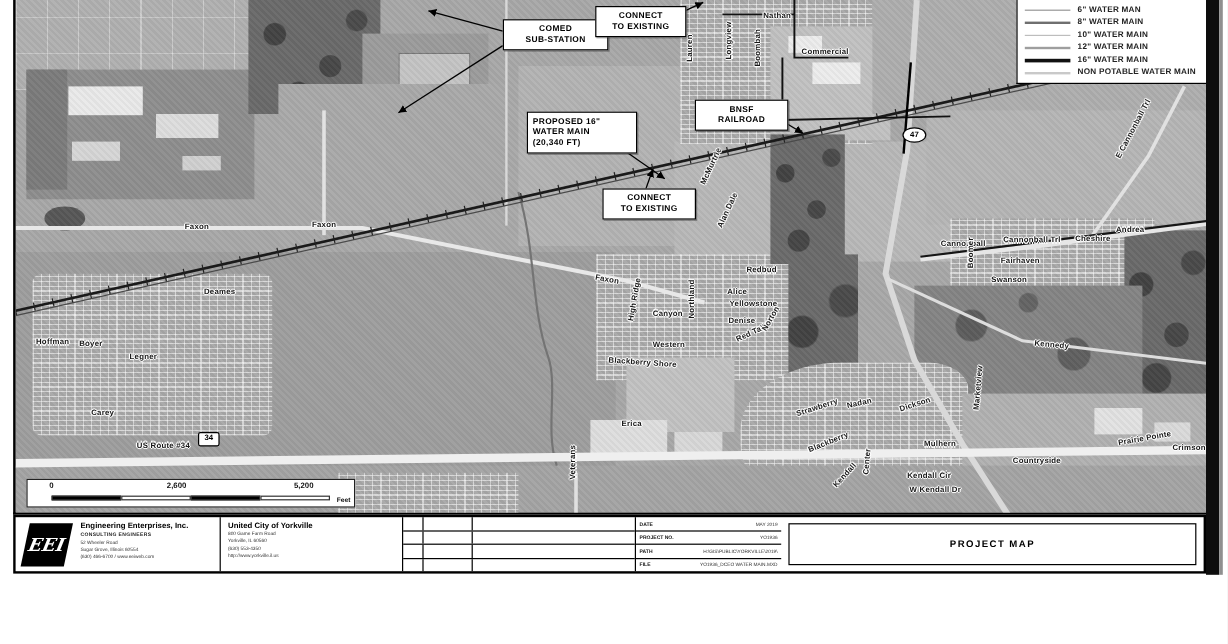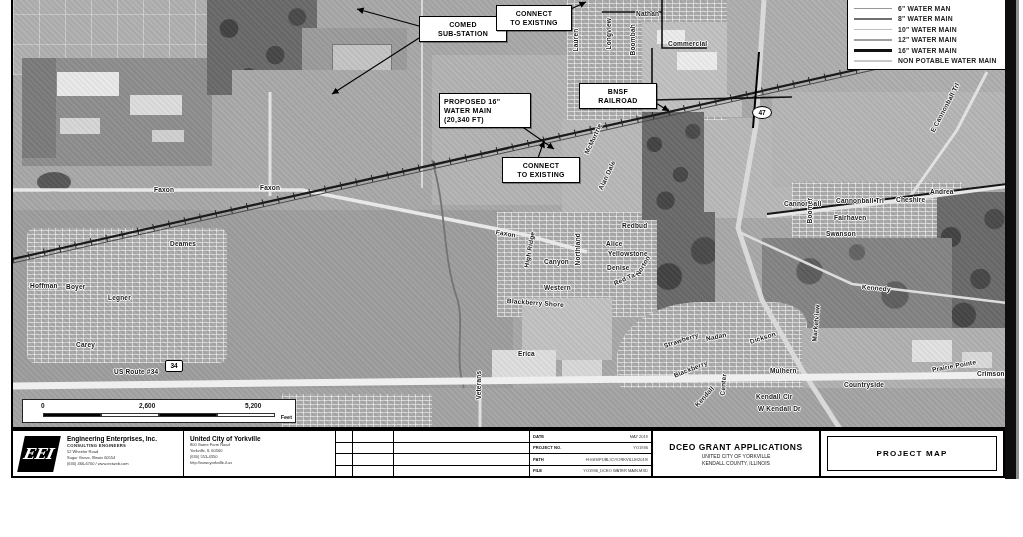--- a/index.html
+++ b/index.html
@@ -340,22 +340,17 @@
       </div>
       <div class="info-row">
         <span class="info-lab">PATH</span>
         <span class="info-val">H:\GIS\PUBLIC\YORKVILLE\2019\</span>
       </div>
       <div class="info-row">
         <span class="info-lab">FILE</span>
         <span class="info-val">YO1936_DCEO WATER MAIN.MXD</span>
       </div>
     </div>
-    <div class="tb-cell" id="tb-dceo">
-      <div class="t1">DCEO GRANT APPLICATIONS</div>
-      <div class="t2">UNITED CITY OF YORKVILLE</div>
-      <div class="t2">KENDALL COUNTY, ILLINOIS</div>
-    </div>
     <div class="tb-cell" id="tb-sheet">
       <div class="inner">PROJECT MAP</div>
     </div>
   </div>
 </div>
 
 </body></html>

